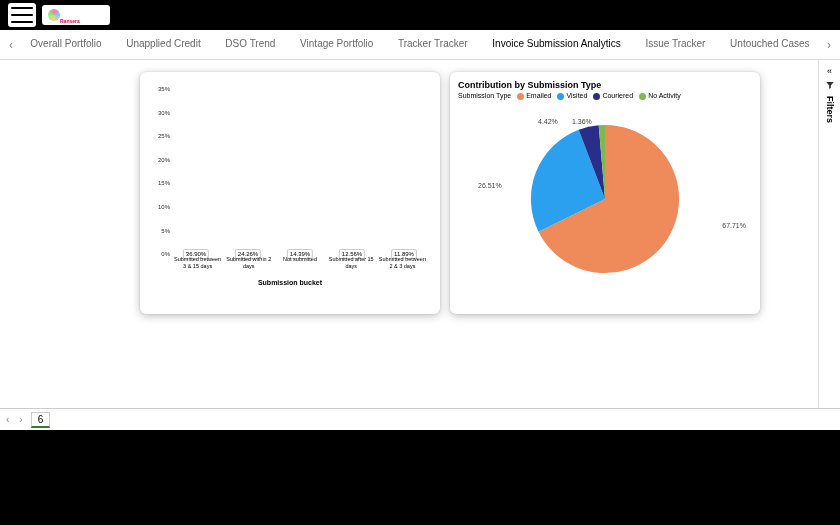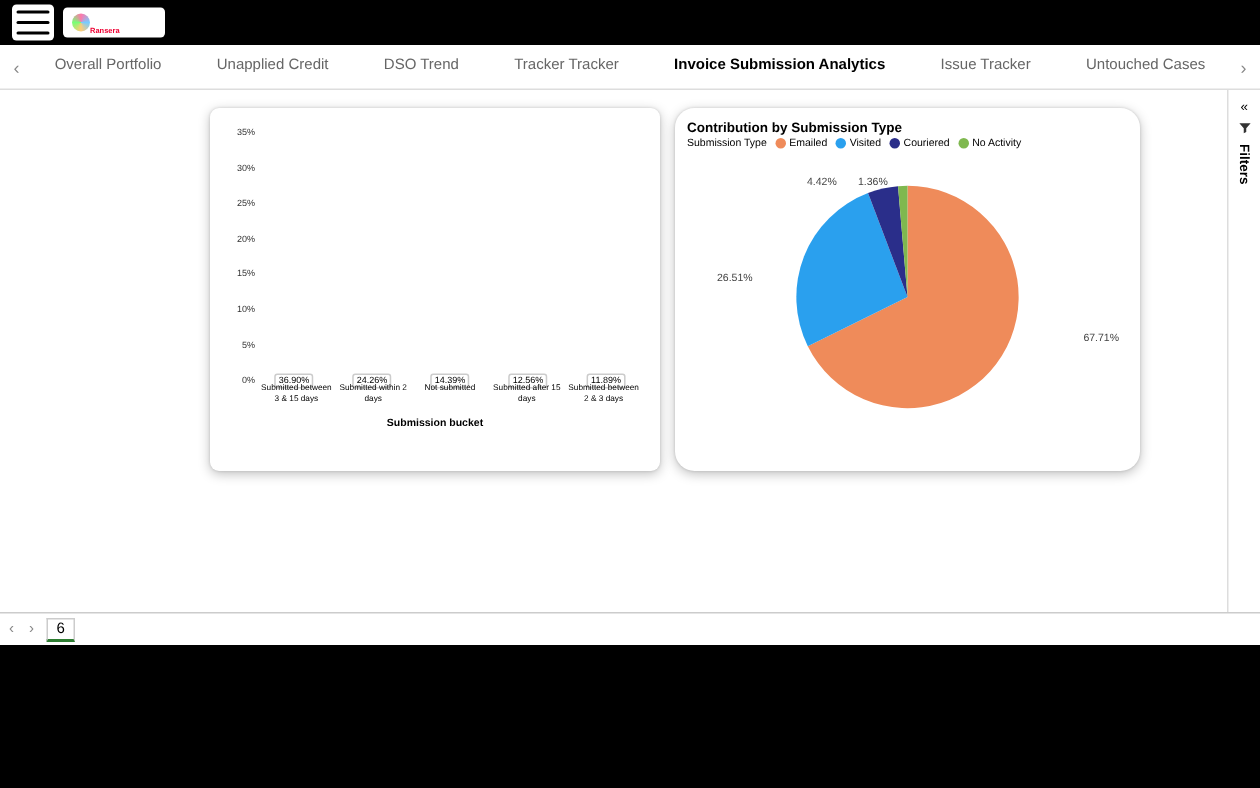--- a/index.html
+++ b/index.html
@@ -16,27 +16,27 @@
   .header-spacer { flex: 1; }
   .hdr-right { display:flex; align-items:center; gap:10px; font-size:12px; font-weight:bold; }
   .icon-btn { width:18px; height:18px; display:flex; align-items:center; justify-content:center; cursor:pointer; position:relative; }
   .badge { position:absolute; top:-6px; right:-8px; font-size:7px; font-weight:bold; }
   .updown { display:flex; flex-direction:column; font-size:7px; line-height:6px; cursor:pointer;}
   .logout { width:22px; height:22px; background:#f4511e; border-radius:50%; display:flex; align-items:center; justify-content:center; cursor:pointer;}
   .tabs-row { height:30px; background:#fff; display:flex; align-items:center; padding:0 4px; font-size:10px; color:#666; border-bottom:1px solid #ddd;}
   .tab-scroll { width:14px; text-align:center; font-size:12px; color:#888; cursor:pointer;}
   .tabs { flex:1; display:flex; justify-content:space-around; }
   .tab { padding:21px 6px; cursor:pointer; white-space:nowrap; }
-  .tab.active { color:#000; border-bottom:2px solid #4d7c0f; font-weight:700; }
+  .tab.active { color:#000; border-bottom:2px solid #4d7c0f; font-weight:400; }
   .content { height: 348px; background:#fff; position:relative; display:flex; gap:10px; padding:12px 30px 12px 140px;}
   .filters-rail { position:absolute; right:0; top:0; bottom:0; width:22px; border-left:1px solid #ddd; display:flex; flex-direction:column; align-items:center; padding-top:6px; font-size:9px; gap:4px;}
   .filters-label { writing-mode: vertical-rl; font-weight:600; }
   .card { background:#fff; border-radius:6px; box-shadow:0 2px 8px rgba(0,0,0,.25), 0 0 2px rgba(0,0,0,.15); padding:8px; }
   .bar-card { width:300px; height:242px; }
-  .pie-card { width:310px; height:242px; position:relative;border-radius:13px;}
+  .pie-card { width:310px; height:242px; position:relative;}
   .pie-title { font-size:9px; font-weight:bold; margin-bottom:2px;}
   .legend { font-size:7px; display:flex; gap:6px; align-items:center; flex-wrap:wrap; margin-bottom:4px;}
   .sw { width:7px; height:7px; border-radius:50%; display:inline-block; vertical-align:middle; margin-right:2px;}
   .bar-plot { position:relative; width:100%; height:200px; }
   .y-axis { position:absolute; left:0; top:0; bottom:26px; width:24px; }
   .y-tick { position:absolute; right:2px; font-size:6px; color:#333; transform:translateY(50%);}
   .plot-area { position:absolute; left:24px; right:4px; top:0; bottom:26px; display:flex; align-items:flex-end; justify-content:space-around; gap:4px;}
   .bar-wrap { flex:1; display:flex; flex-direction:column; align-items:center; }
   .bar { width:90%; background:#1da1f2; position:relative; }
   .bar-lbl { position:absolute; top:50%; left:50%; transform:translate(-50%,-50%); background:#fff; border:1px solid #ccc; border-radius:2px; font-size:6px; padding:1px 2px; white-space:nowrap;}
@@ -69,20 +69,21 @@
   </div>
   <div class="header-spacer"></div>
 </div>
 
 <div class="tabs-row">
   <div class="tab-scroll">‹</div>
   <div class="tabs">
     <div class="tab">Overall Portfolio</div>
     <div class="tab">Unapplied Credit</div>
     <div class="tab">DSO Trend</div>
+    <div class="tab">Vintage Portfolio</div>
     <div class="tab">Tracker Tracker</div>
     <div class="tab active">Invoice Submission Analytics</div>
     <div class="tab">Issue Tracker</div>
     <div class="tab">Untouched Cases</div>
   </div>
   <div class="tab-scroll">›</div>
 </div>
 
 <div class="content">
 

